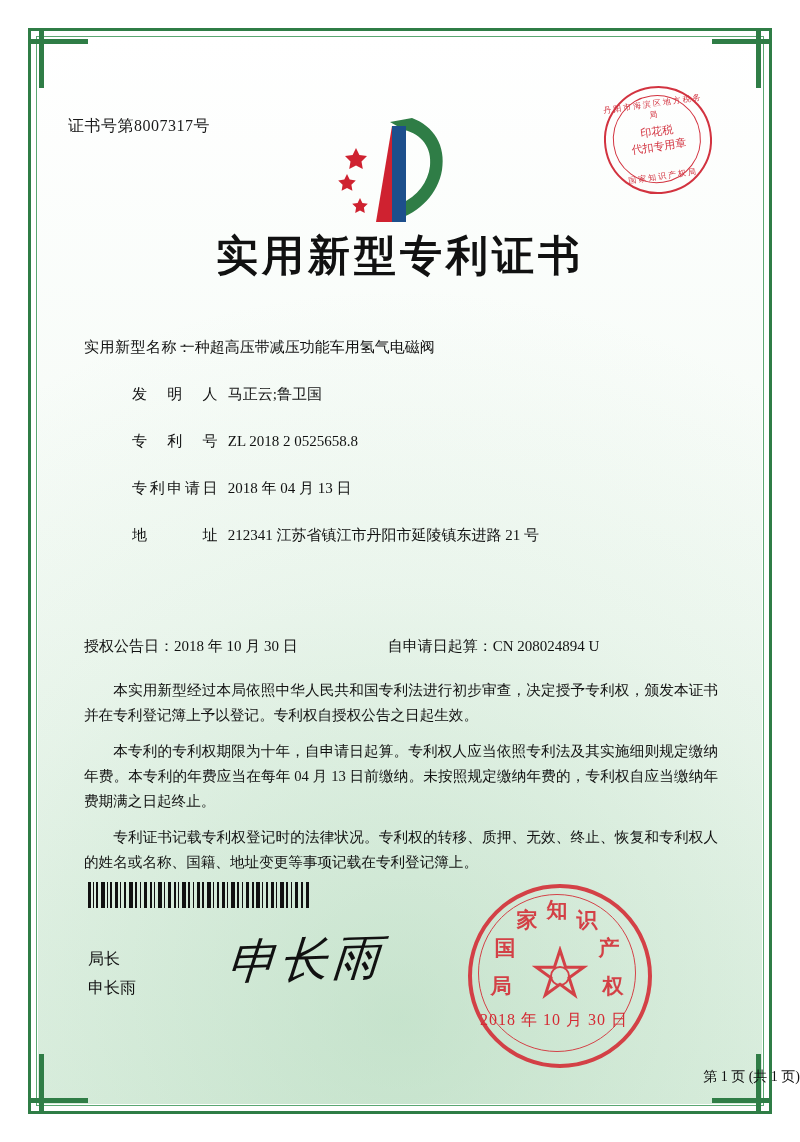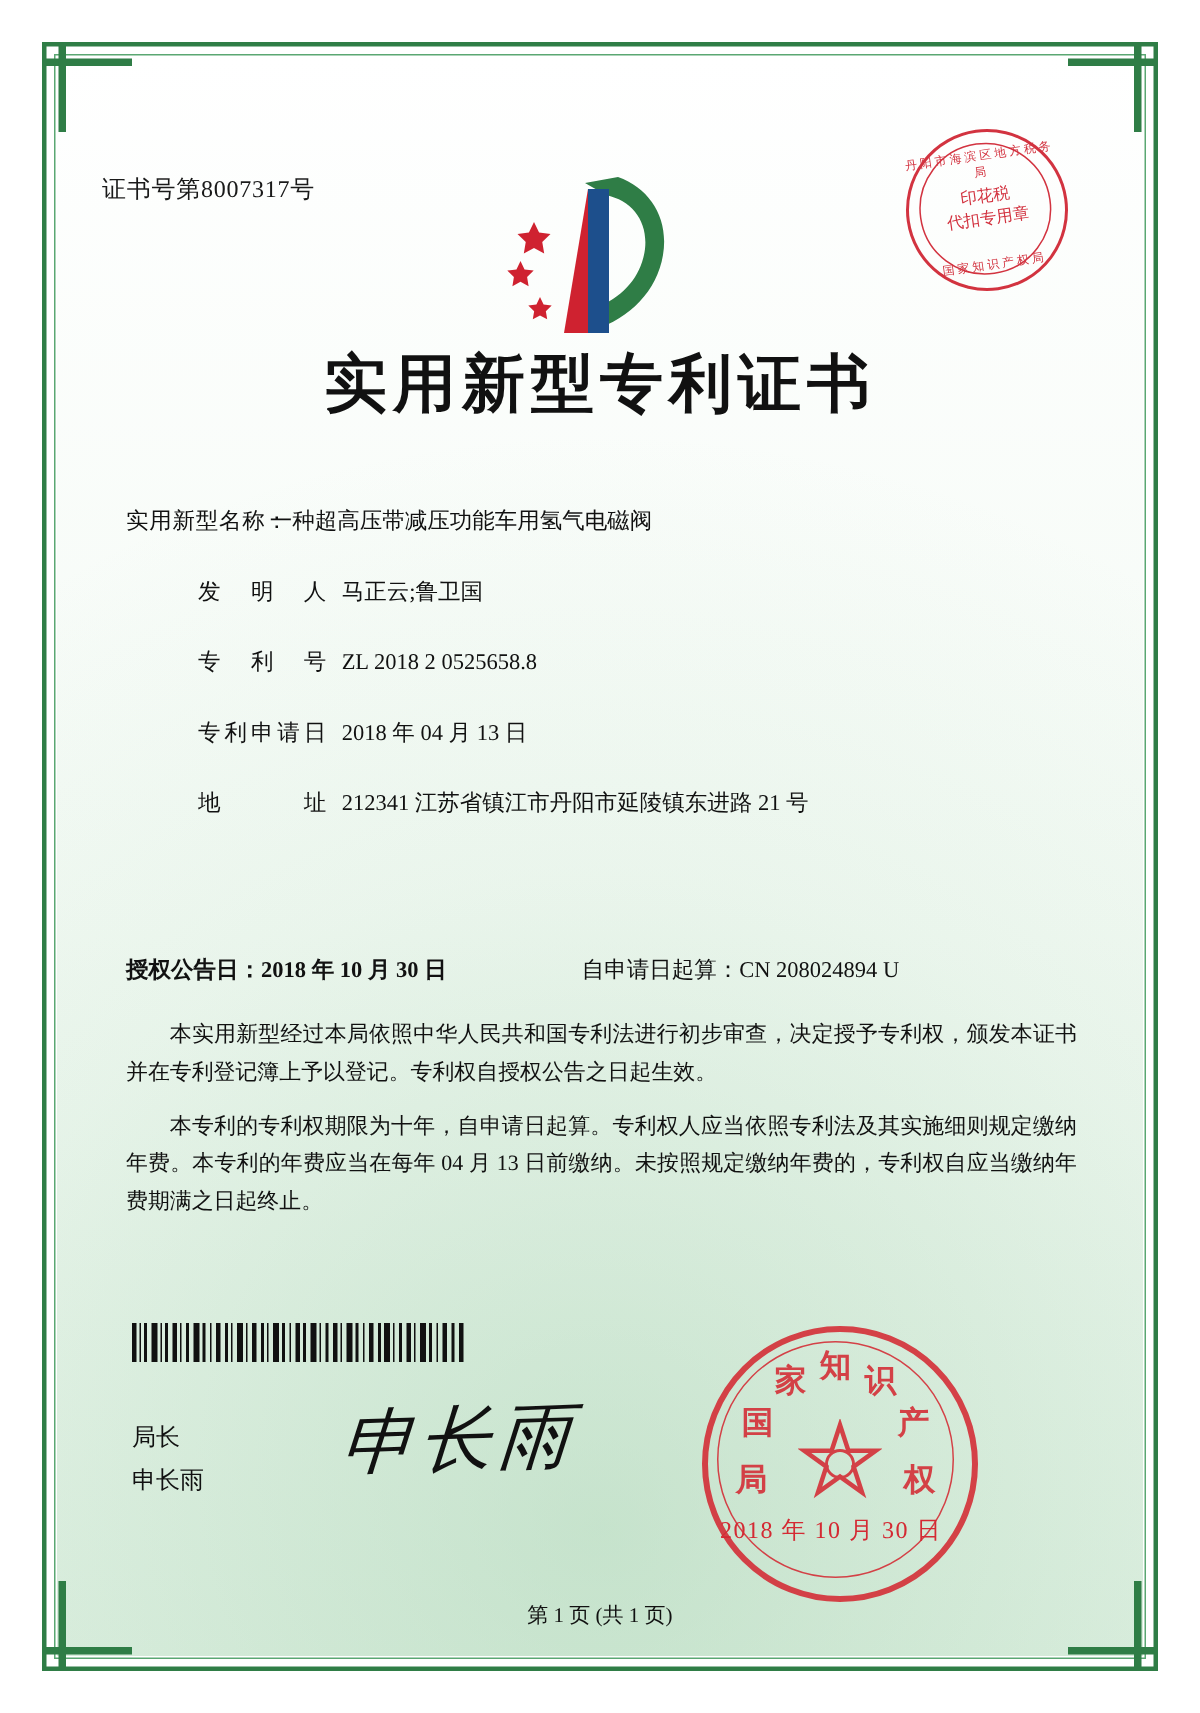--- a/index.html
+++ b/index.html
@@ -193,21 +193,20 @@
     position: absolute;
     left: 84px;
     top: 637px;
     width: 640px;
     font-size: 15px;
     color: #111111;
   }
   .two-col .left {
     display: inline-block;
     width: 300px;
-    font-weight: bold;
   }
   .two-col .right {
     display: inline-block;
   }
 
   
   .paras {
     position: absolute;
     left: 84px;
     top: 678px;
@@ -302,21 +301,21 @@
     font-size: 16px;
     color: #d42a33;
     letter-spacing: 1px;
   }
 
   .footer {
     position: absolute;
     left: 0;
     top: 1068px;
     width: 800px;
-    text-align: center;
+    text-align: right;
     font-size: 14px;
     color: #111111;
   }
 </style>
 </head>
 <body>
 
 <div class="page">
 
   <div class="tint"></div>
@@ -382,20 +381,21 @@
         <span>授权公告日：</span><span>2018 年 10 月 30 日</span>
       </span>
       <span class="right">
         <span>自申请日起算：</span><span>CN 208024894 U</span>
       </span>
     </div>
 
     <div class="paras">
       <div class="para">本实用新型经过本局依照中华人民共和国专利法进行初步审查，决定授予专利权，颁发本证书并在专利登记簿上予以登记。专利权自授权公告之日起生效。</div>
       <div class="para">本专利的专利权期限为十年，自申请日起算。专利权人应当依照专利法及其实施细则规定缴纳年费。本专利的年费应当在每年 04 月 13 日前缴纳。未按照规定缴纳年费的，专利权自应当缴纳年费期满之日起终止。</div>
+      <div class="para">专利证书记载专利权登记时的法律状况。专利权的转移、质押、无效、终止、恢复和专利权人的姓名或名称、国籍、地址变更等事项记载在专利登记簿上。</div>
     </div>
 
     <div class="barcode">
       <i style="left:0px;width:3px"></i>
         <i style="left:5px;width:1px"></i>
         <i style="left:8px;width:2px"></i>
       <i style="left:13px;width:4px"></i>
         <i style="left:19px;width:1px"></i>
         <i style="left:22px;width:2px"></i>
       <i style="left:27px;width:3px"></i>

